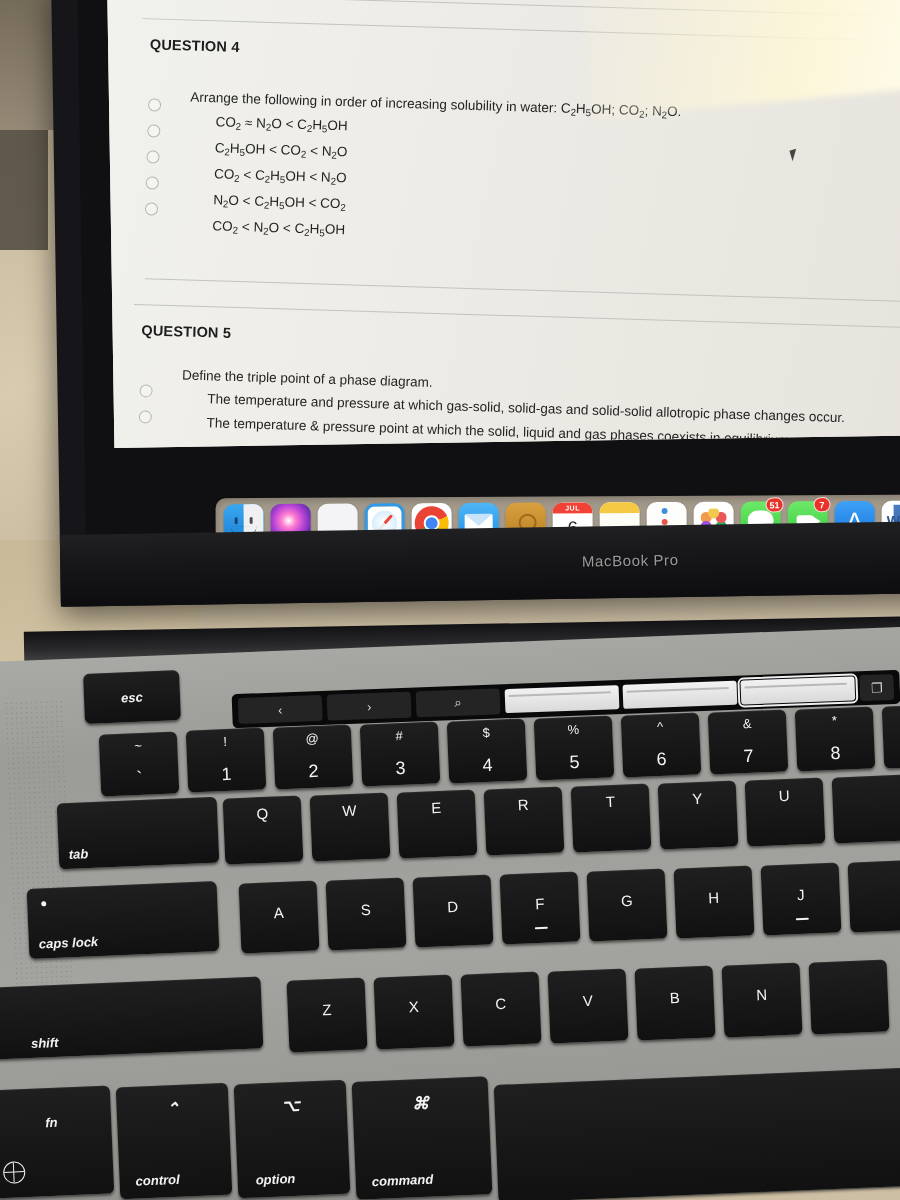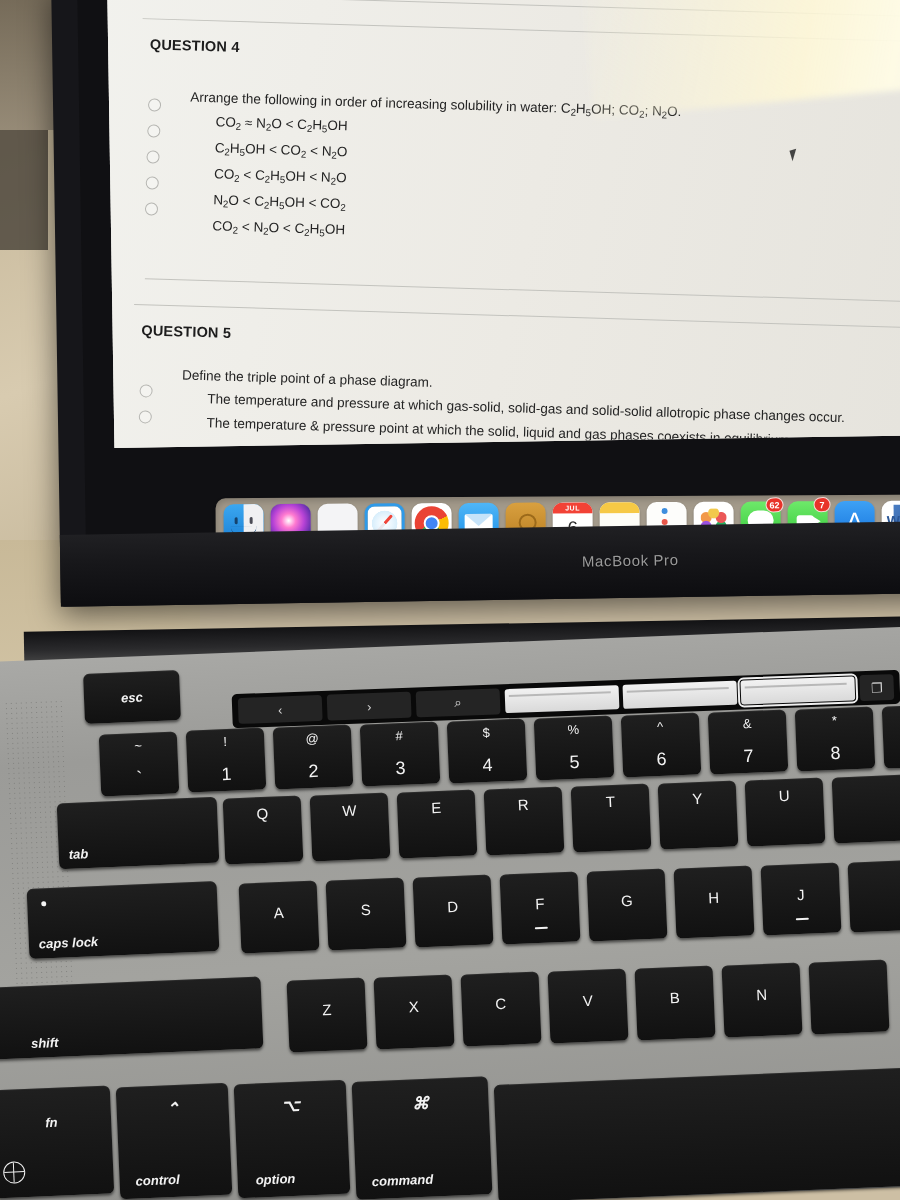--- a/index.html
+++ b/index.html
@@ -408,21 +408,21 @@
         </div>
 
         <div class="dock-item">
           <div class="di ic-photos">
               <span class="ph-flower"></span>
             </div>
         </div>
 
         <div class="dock-item">
           <div class="di ic-messages"></div>
-          <span class="badge">62</span>
+          <span class="badge">51</span>
         </div>
 
         <div class="dock-item">
           <div class="di ic-facetime">
             <span class="ft-cam"></span>
               <span class="ft-lens"></span>
           </div>
           <span class="badge">7</span>
         </div>
 

